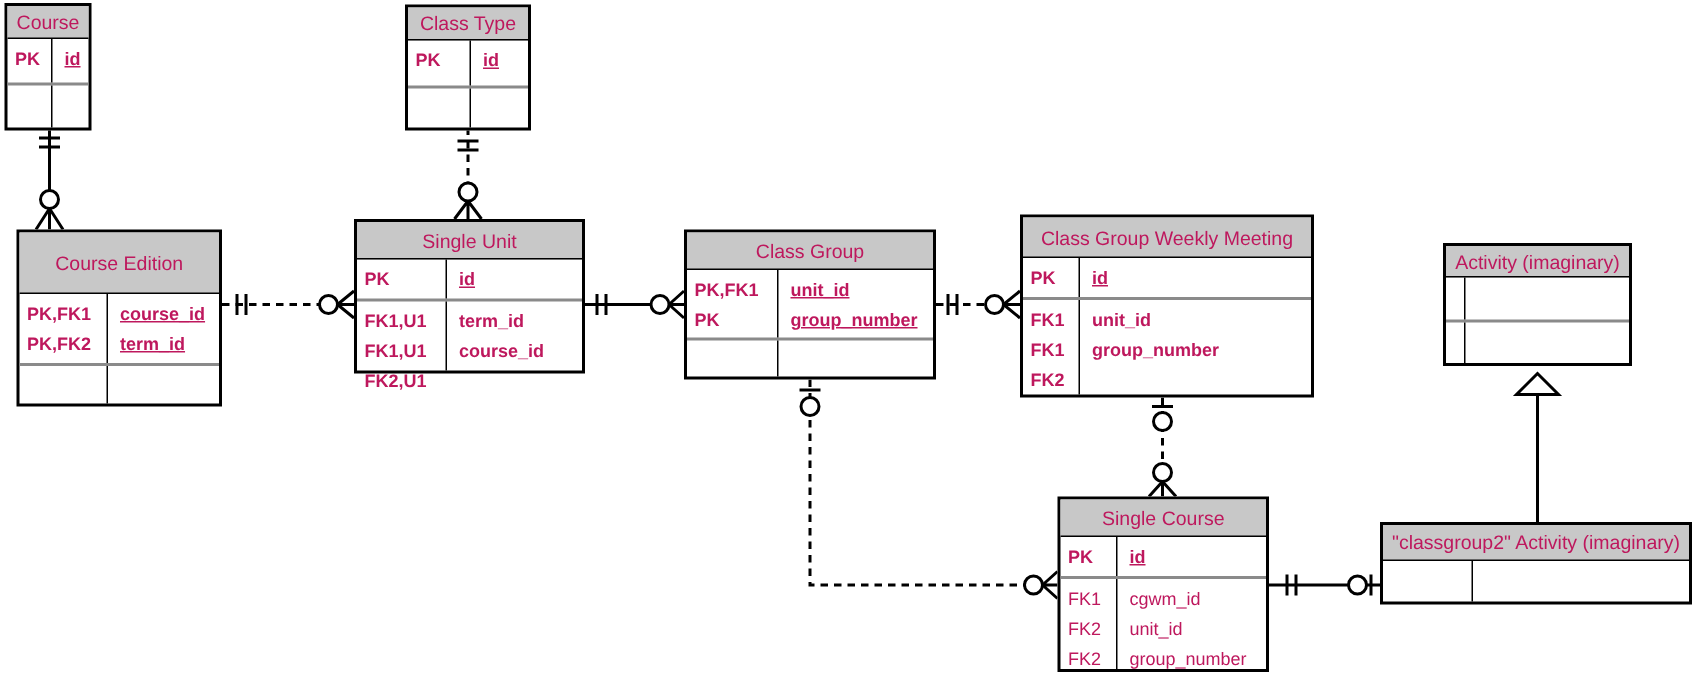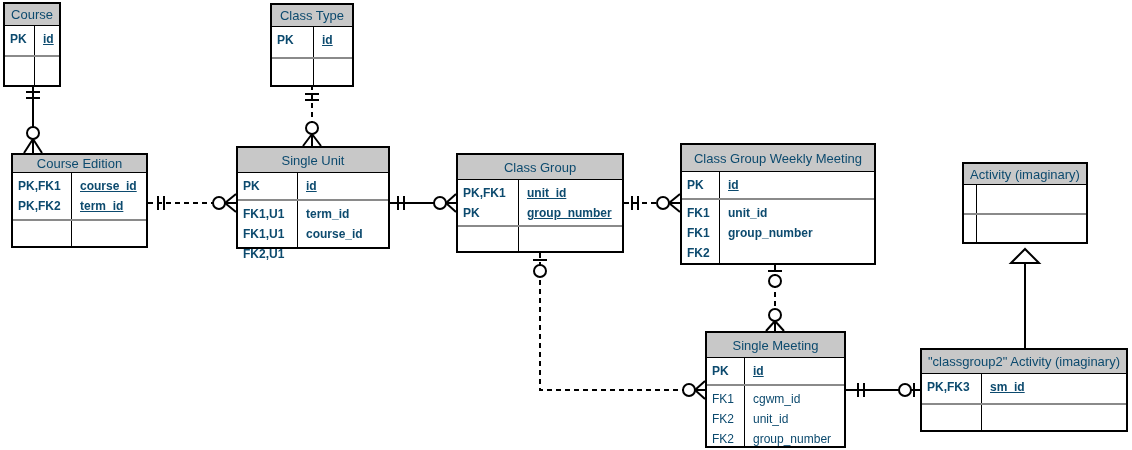--- a/index.html
+++ b/index.html
@@ -9,21 +9,21 @@
     font-family:"Liberation Sans", sans-serif; overflow:hidden;
   }
   svg.rels { position:absolute; left:0; top:0; }
   svg.rels path, svg.rels line { stroke:#000; stroke-width:2; fill:none; }
   svg.rels .dash { stroke-dasharray:5,4; }
   svg.rels circle { fill:#fff; stroke:#000; stroke-width:2; }
   svg.rels polygon { fill:#fff; stroke:#000; stroke-width:2; }
 
   .etable {
     position:absolute; box-sizing:border-box; background:#fff;
-    border:2px solid #000; font-weight:bold; font-size:12px; color:#0c4a6e;
+    border:2px solid #000; font-weight:bold; font-size:12px; color:#be185d;
   }
   .ehead {
     background:var(--header-bg, #c8c8c8); border-bottom:1.5px solid #000;
     font-weight:400; font-size:13px; text-align:center;
     display:flex; align-items:center; justify-content:center;
     box-sizing:border-box; white-space:nowrap; overflow:hidden;
   }
   .sec { display:flex; box-sizing:border-box;justify-content:flex-end; }
   .sec + .sec { border-top:2px solid #8a8a8a; }
   .kcol { box-sizing:border-box; border-right:1px solid #000; padding:3px 2px 0 5px; flex:none; }
@@ -129,21 +129,21 @@
           <div class="ln u">id</div>
         </div>
     </div>
     <div class="sec" style="height:28px">
       <div class="kcol" style="width:42px"></div>
         <div class="vcol"></div>
     </div>
   </div>
 
   <div class="etable" style="left:11px; top:153px; width:137px;">
-    <div class="ehead" style="height:18px">Course Edition</div>
+    <div class="ehead" style="height:41px">Course Edition</div>
     <div class="sec" style="height:46px">
       <div class="kcol" style="width:59px">
         <div class="ln">PK,FK1</div>
         <div class="ln">PK,FK2</div>
       </div>
       <div class="vcol">
         <div class="ln u">course_id</div>
         <div class="ln u">term_id</div>
       </div>
     </div>
@@ -224,21 +224,21 @@
       <div class="kcol" style="width:13px"></div>
         <div class="vcol"></div>
     </div>
     <div class="sec" style="height:29px">
       <div class="kcol" style="width:13px"></div>
         <div class="vcol"></div>
     </div>
   </div>
 
   <div class="etable" style="left:705px; top:331px; width:141px;">
-    <div class="ehead" style="height:25px">Single Meeting</div>
+    <div class="ehead" style="height:25px">Single Course</div>
     <div class="sec" style="height:26px">
       <div class="kcol" style="width:38px">
           <div class="ln">PK</div>
         </div>
       <div class="vcol">
           <div class="ln u">id</div>
         </div>
     </div>
     <div class="sec reg" style="height:62px">
       <div class="kcol" style="width:38px">
@@ -249,27 +249,19 @@
       <div class="vcol">
         <div class="ln">cgwm_id</div>
         <div class="ln">unit_id</div>
         <div class="ln">group_number</div>
       </div>
     </div>
   </div>
 
   <div class="etable" style="left:920px; top:348px; width:208px;">
     <div class="ehead" style="height:24px">"classgroup2" Activity (imaginary)</div>
-    <div class="sec" style="height:29px">
-      <div class="kcol" style="width:60px">
-          <div class="ln">PK,FK3</div>
-        </div>
-      <div class="vcol">
-          <div class="ln u">sm_id</div>
-        </div>
-    </div>
     <div class="sec" style="height:27px">
       <div class="kcol" style="width:60px"></div>
         <div class="vcol"></div>
     </div>
   </div>
 
 </div>
 
 </body></html>

